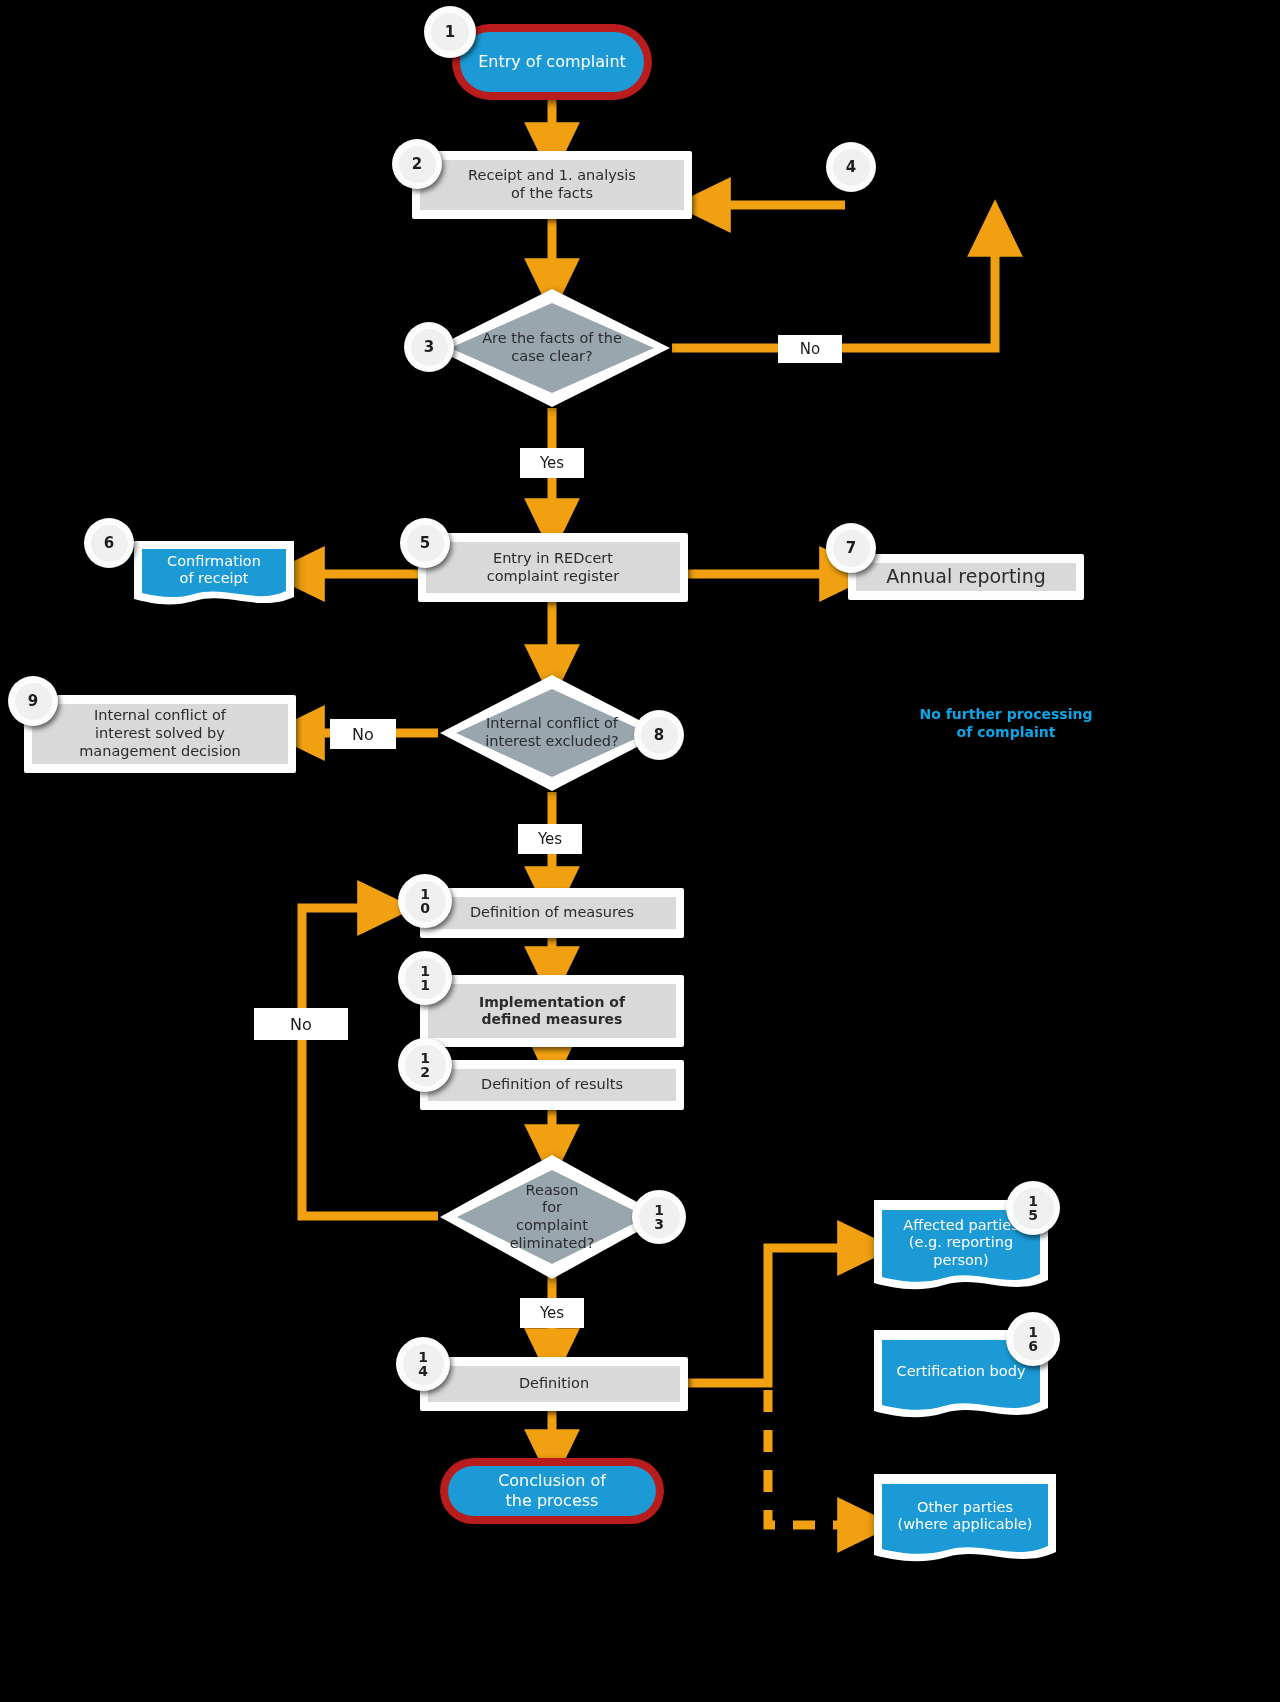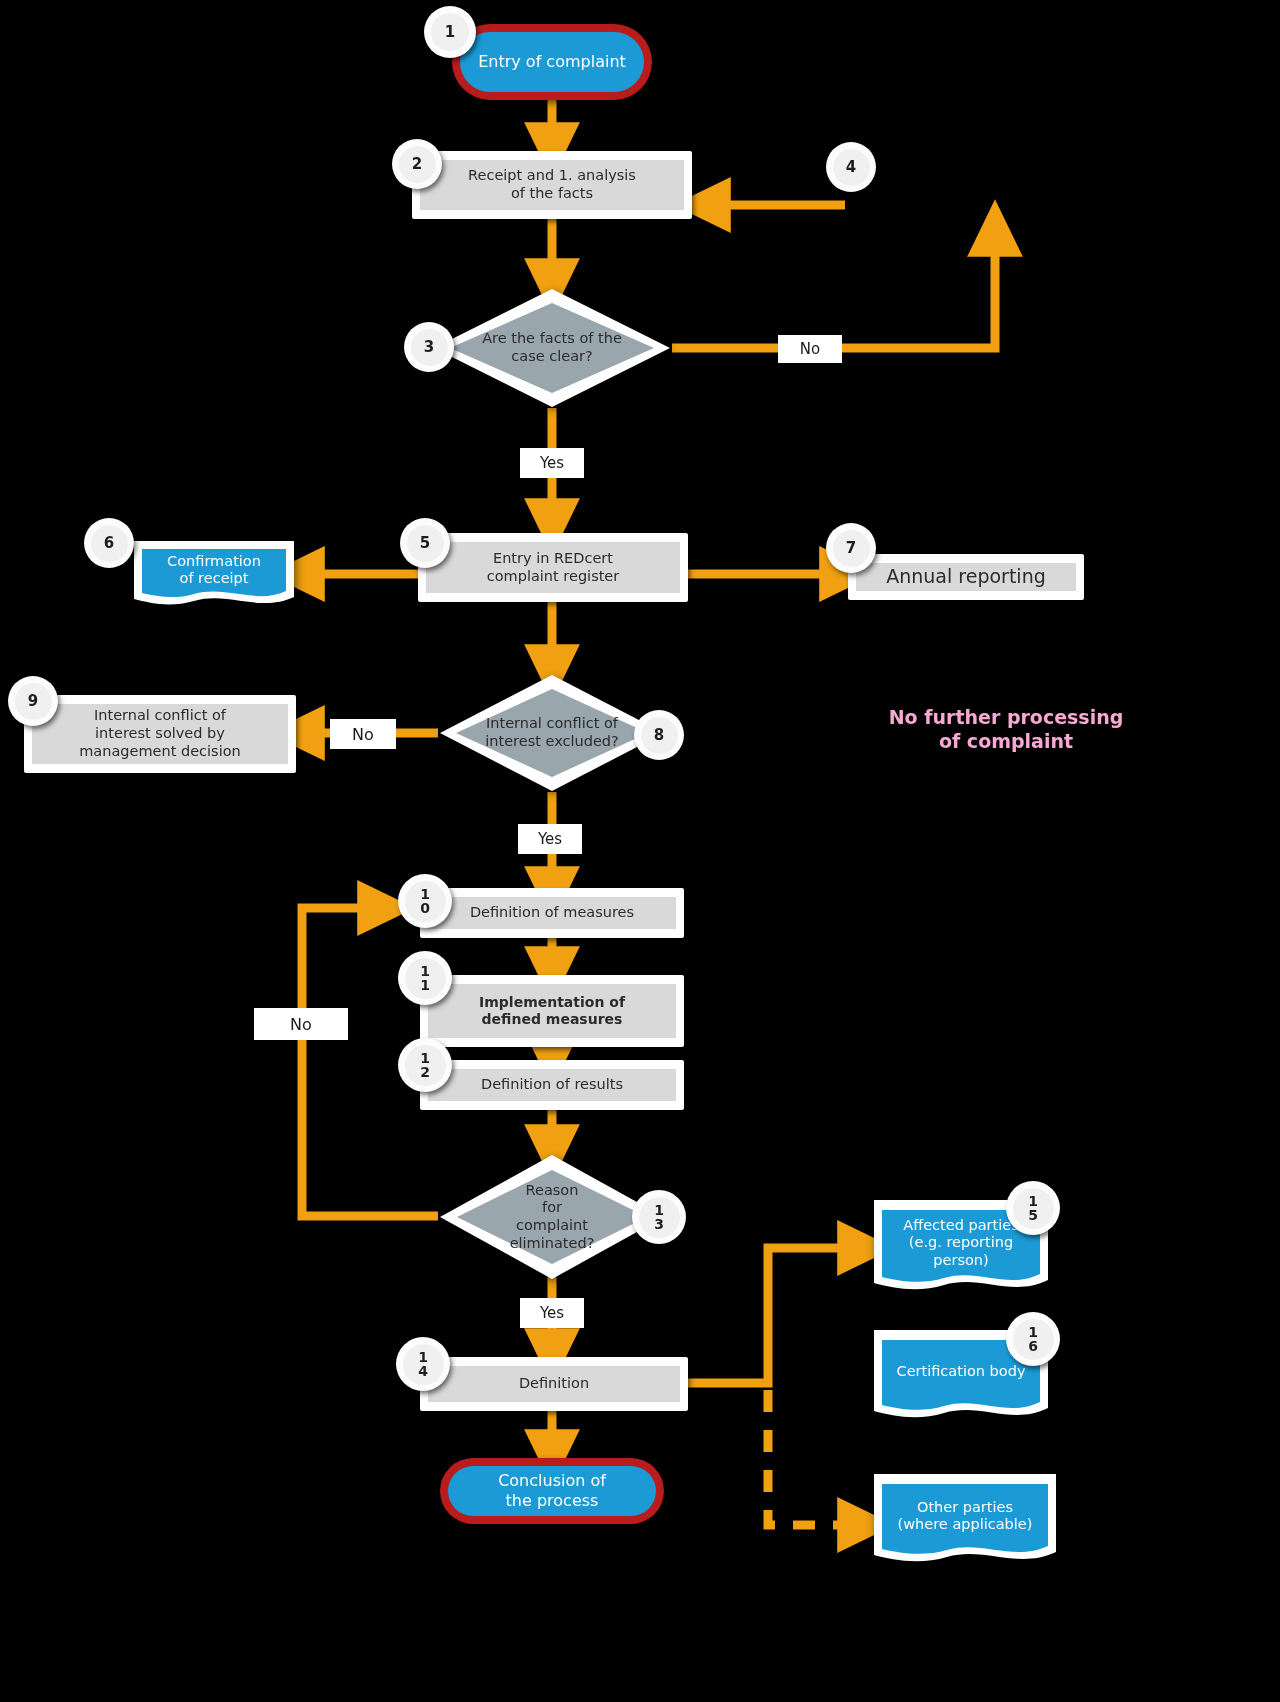--- a/index.html
+++ b/index.html
@@ -242,21 +242,21 @@
   </div>
 
   <div class="elabel" style="left:330px;top:719px;width:66px;height:30px;font-size:16px;">
     <span>No</span>
   </div>
 
   <div class="elabel" style="left:518px;top:824px;width:64px;height:30px;font-size:15px;">
     <span>Yes</span>
   </div>
 
-  <div class="caption" style="left:856px;top:706px;width:300px;font-size:19px;color:#f9a8d4;text-align:center;">
+  <div class="caption" style="left:856px;top:706px;width:300px;font-size:14px;color:#0ea5e9;text-align:center;">
     <span class="ml">No further processing<br>of complaint</span>
   </div>
 
   <div class="node proc" style="left:420px;top:888px;width:264px;height:50px;font-size:14.5px;">
     <div class="fill">
       <span class="ml">Definition of measures</span>
     </div>
   </div>
   <div class="badge" style="left:398px;top:874px;width:54px;height:54px;">
     <div class="inner" style="width:41px;height:41px;font-size:14px;flex-direction:column;">

